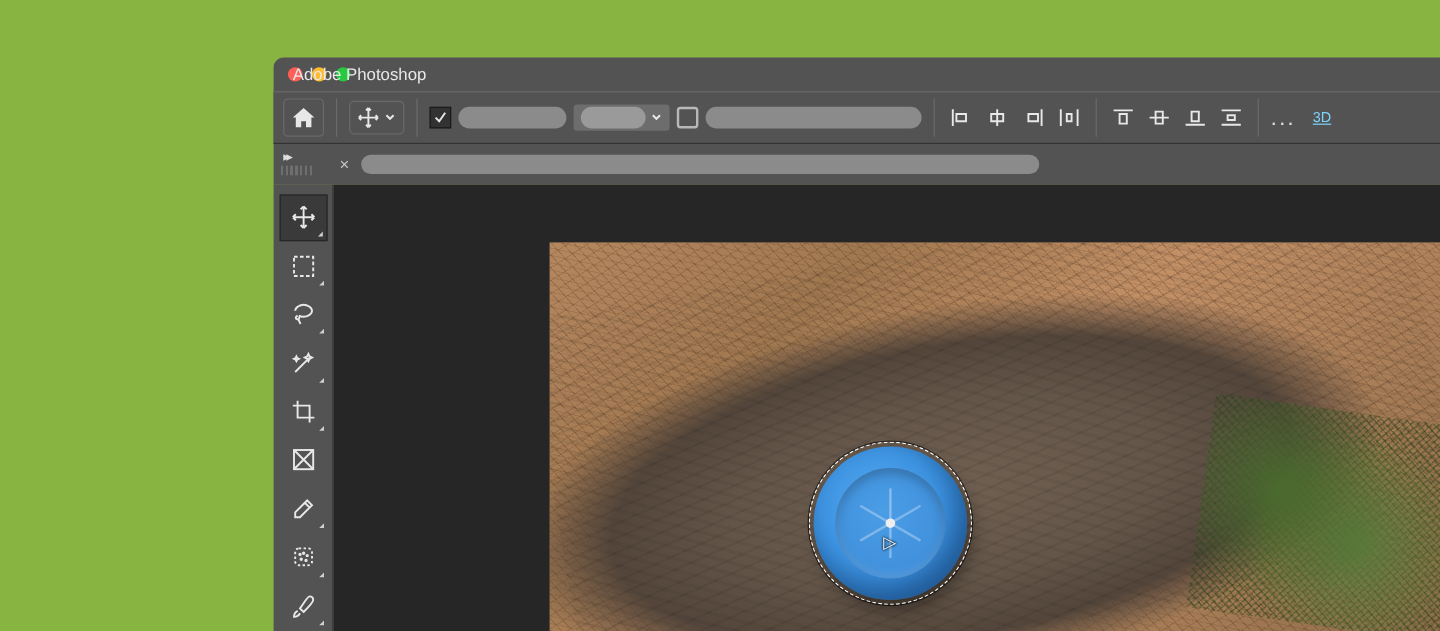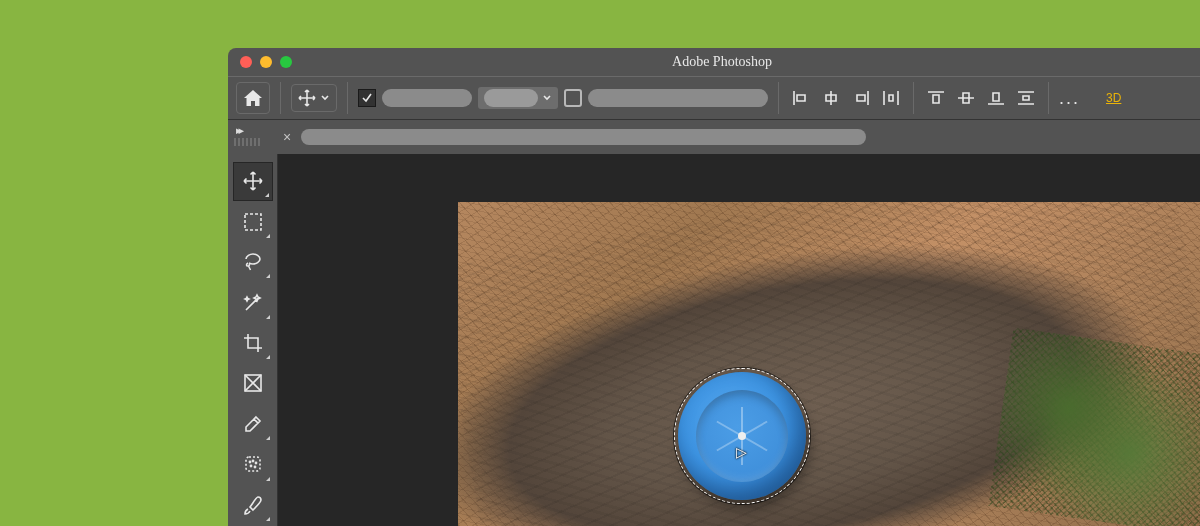--- a/index.html
+++ b/index.html
@@ -31,25 +31,24 @@
     position: relative;
   }
   .traffic { display: flex; gap: 8px; }
   .tl { width: 12px; height: 12px; border-radius: 50%; }
   .tl.r { background: #ff5f57; }
   .tl.y { background: #febc2e; }
   .tl.g { background: #28c840; }
   .title {
     position: absolute;
     left: 16px; right: 0;
-    text-align: center;
+    text-align: left;
     color: #e8e8e8;
     font-size: 14px;
     pointer-events: none;
-    font-family: Liberation Serif, serif;
   }
 
   .optionsbar {
     position: absolute;
     left: 228px;
     top: 76px;
     right: 0;
     height: 44px;
     background: #535353;
     border-top: 1px solid #6a6a6a;
@@ -97,21 +96,21 @@
   .sq {
     width: 18px; height: 18px; border: 2px solid #b8b8b8; border-radius: 3px;
     display: inline-block;
   }
   .alignbtn {
     width: 24px; height: 24px;
     display: flex; align-items: center; justify-content: center;
     cursor: pointer;
   }
   .dots { color: #e4e4e4; font-size: 18px; cursor: pointer; letter-spacing: 2px; }
-  .dlabel { color: #eab308; font-size: 12px; margin-left: 20px; text-decoration: underline; }
+  .dlabel { color: #7dd3fc; font-size: 12px; margin-left: 8px; text-decoration: underline; }
 
   .tabstrip {
     position: absolute;
     left: 228px;
     top: 120px;
     right: 0;
     height: 34px;
     background: #535353;
     display: flex;
     align-items: center;

